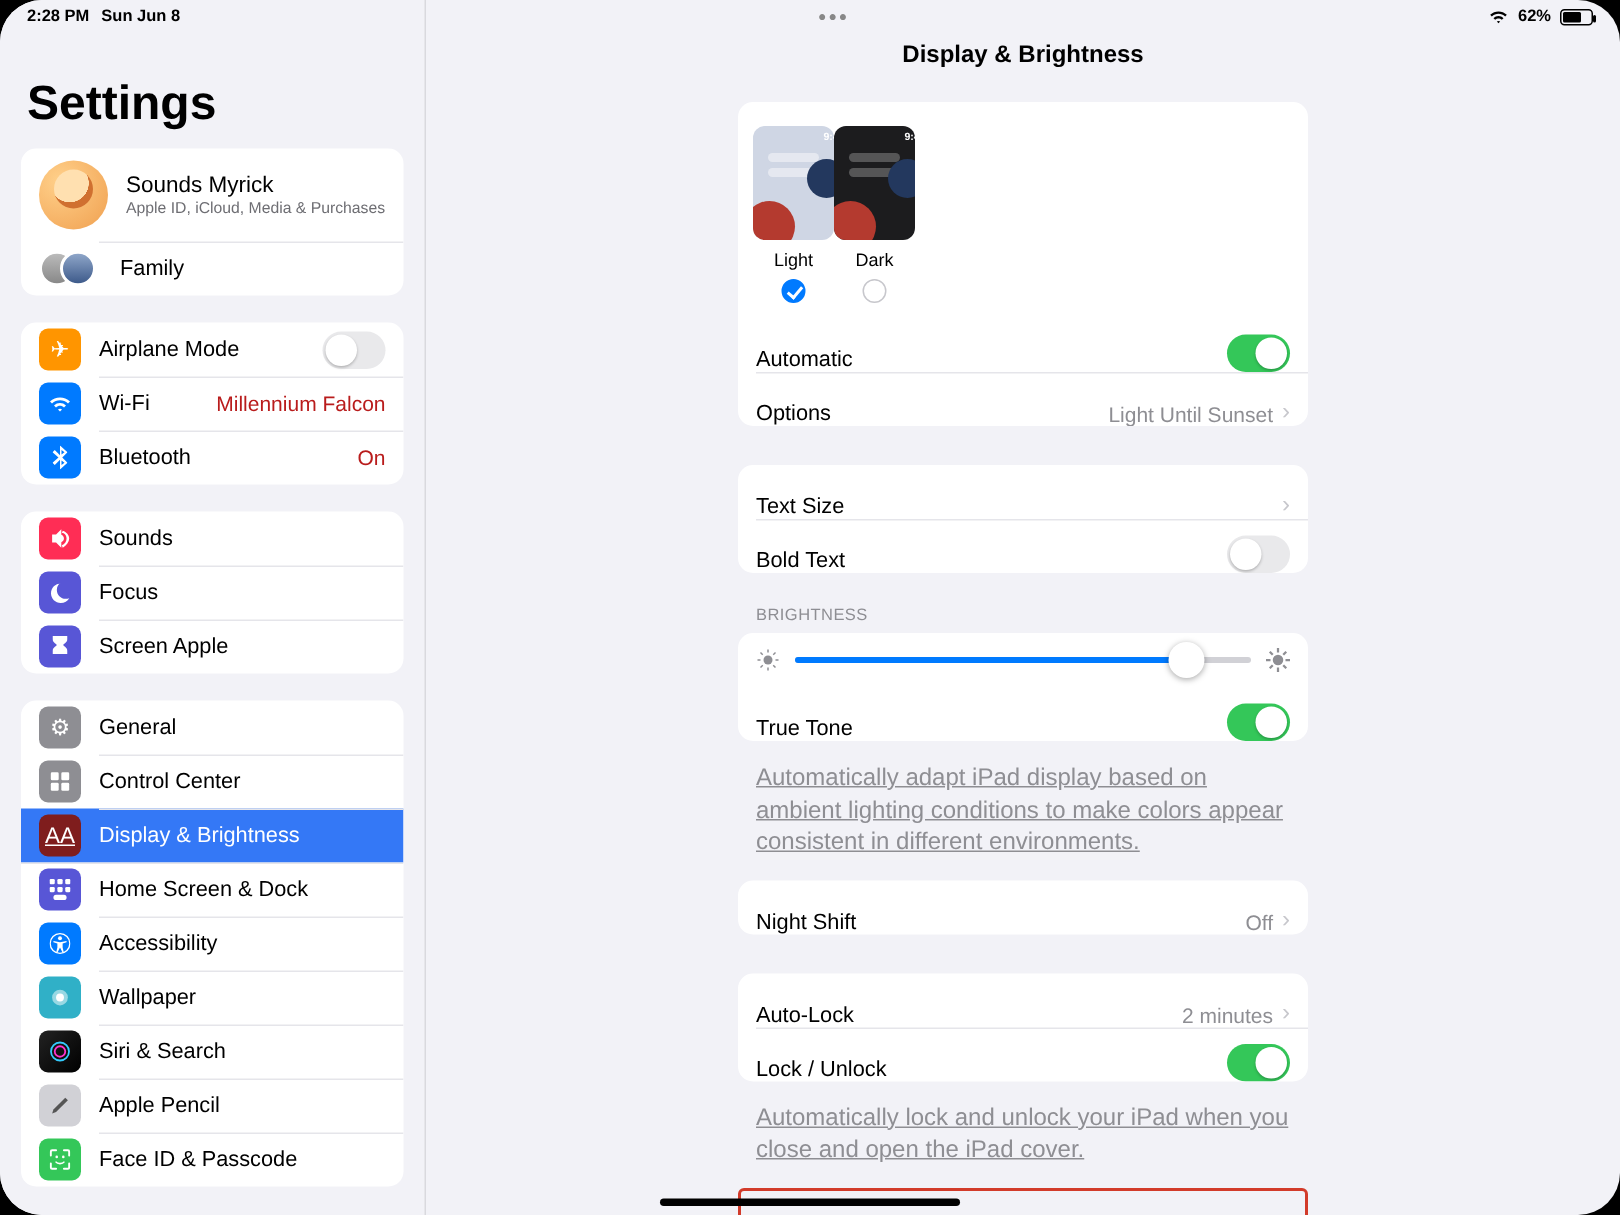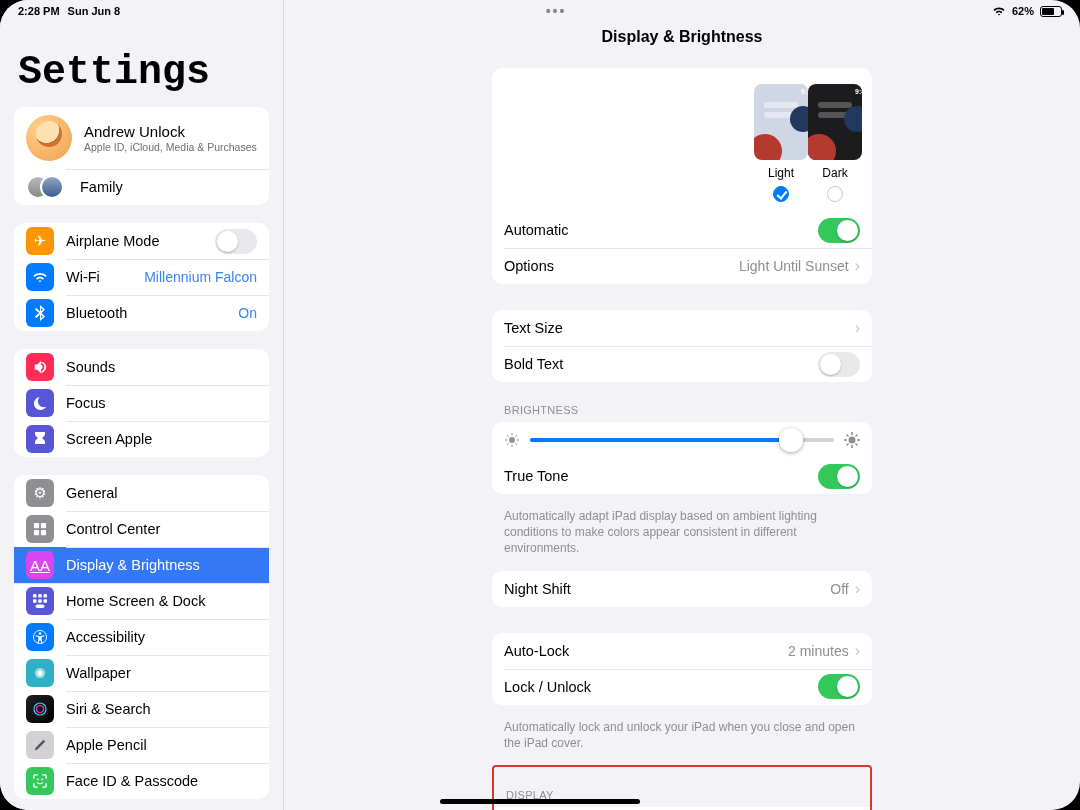--- a/index.html
+++ b/index.html
@@ -32,21 +32,21 @@
   .wifi { width:14px; height:10px; position:relative; }
   .wifi svg { width:14px; height:10px; }
   .main { flex:1; display:flex; margin-top:0px;}
   .sidebar {
     width: 284px; flex:0 0 284px;
     background:#f2f2f7;
     border-right: 1px solid #d9d9de;
     padding: 50px 14px 0 14px;
     overflow-y:auto;
   }
-  .sidebar h1 { font-size: 40px; font-weight: 700; margin-bottom: 12px; padding-left:4px;font-family:Liberation Mono, monospace;}
+  .sidebar h1 { font-size: 32px; font-weight: 700; margin-bottom: 12px; padding-left:4px;}
   .card {
     background:#fff; border-radius:10px;
     margin-bottom: 18px;
     overflow:hidden;
   }
   .row {
     display:flex; align-items:center;
     min-height: 36px; padding: 4px 12px;
     position:relative; cursor:default;
   }
@@ -57,21 +57,21 @@
   .row.selected { background:#3478f6; color:#fff; }
   .row.selected .row-label { color:#fff; }
   .row.selected + .row::before { left:0; }
   .row .icon {
     width:28px; height:28px; border-radius:6px;
     flex:0 0 28px; margin-right: 12px;
     display:flex; align-items:center; justify-content:center;
     font-size:15px; color:#fff;
   }
   .row-label { font-size: 14.5px; flex:1; }
-  .row-value { font-size: 14px; color:#3b82f6; }
+  .row-value { font-size: 14px; color:#b91c1c; }
   .account-row { padding: 8px 12px; }
   .avatar {
     width:46px; height:46px; border-radius:50%;
     background: radial-gradient(circle at 30% 30%, #ffd08a, #f0a050);
     flex:0 0 46px; margin-right:12px; position:relative; overflow:hidden;
   }
   .avatar::after{
     content:""; position:absolute; left:10px; top:6px; width:26px; height:26px; border-radius:50%;
     background: radial-gradient(circle at 40% 35%, #ffe0b0 0 55%, #d07030 56%);
   }
@@ -93,21 +93,21 @@
   .section-label {
     font-size: 11px; color:#8e8e93; text-transform: uppercase;
     padding: 0 12px 6px 12px; letter-spacing: 0.3px;
   }
   .group {
     background:#fff; border-radius:10px; overflow:hidden;
     margin-bottom: 8px;
   }
   .group + .section-label { margin-top: 22px; }
   .crow {
-    display:flex; align-items:center;
+    display:flex; align-items:flex-end;
     min-height: 36px; padding: 0 12px;
     position:relative;
     font-size: 14.5px;
   }
   .crow + .crow::before, .footer-text + .crow::before {
     content:""; position:absolute; top:0; left:12px; right:0;
     height:1px; background:#e5e5ea;
   }
   .crow .label { flex:1; }
   .crow .value { color:#8e8e93; font-size:14px; margin-right:6px; }
@@ -117,24 +117,24 @@
     background:#e9e9eb;
   }
   .toggle.on { background:#34c759; }
   .toggle .knob {
     width:21px; height:21px; border-radius:50%; background:#fff;
     position:absolute; top:2px; left:2px;
     box-shadow: 0 1px 2px rgba(0,0,0,.25);
   }
   .toggle.on .knob { left:auto; right:2px; }
   .footer-text {
-    font-size:12px; color:#8e8e93; padding: 6px 12px 14px 12px; line-height:1.35;
+    font-size:16px; color:#8e8e93; padding: 6px 12px 14px 12px; line-height:1.35;text-decoration:underline;
   }
   .appearance {
-    display:flex; justify-content:flex-end; padding: 16px 10px 10px;
+    display:flex; justify-content:flex-start; padding: 16px 10px 10px;
   }
   .mode { text-align:center; font-size:12px; }
   .screen-preview {
     width:54px; height:76px; border-radius:8px; margin:0 auto 6px;
     position:relative; overflow:hidden;
     background:#cfd6e4;
   }
   .screen-preview.dark { background:#1c1c1e; }
   .screen-preview .time { position:absolute; top:4px; width:100%; text-align:center; font-size:7px; color:#fff; font-weight:600;}
   .screen-preview .blob1 { position:absolute; width:34px;height:34px;border-radius:50%; background:#b43a2f; left:-6px; bottom:-8px;}
@@ -189,21 +189,21 @@
   </div>
 
   <div class="main">
     <div class="sidebar">
       <h1>Settings</h1>
 
       <div class="card">
         <div class="row account-row">
           <div class="avatar"></div>
           <div class="account-text">
-            <div class="account-name">Andrew Unlock</div>
+            <div class="account-name">Sounds Myrick</div>
             <div class="account-sub">Apple ID, iCloud, Media &amp; Purchases</div>
           </div>
         </div>
         <div class="row">
           <div class="family-avatars">
             <div class="fa fa1"></div>
               <div class="fa fa2"></div>
           </div>
           <div class="row-label">Family</div>
         </div>
@@ -274,21 +274,21 @@
             <svg width="14" height="14" viewBox="0 0 16 16">
                 <rect x="1" y="1" width="6" height="6" rx="1" fill="#fff"></rect>
                 <rect x="9" y="1" width="6" height="6" rx="1" fill="#fff"></rect>
                 <rect x="1" y="9" width="6" height="6" rx="1" fill="#fff"></rect>
                 <rect x="9" y="9" width="6" height="6" rx="1" fill="#fff"></rect>
               </svg>
           </div>
           <div class="row-label">Control Center</div>
         </div>
         <div class="row selected">
-          <div class="icon ic-blue" style="background:#d946ef;text-decoration:underline;">AA</div>
+          <div class="icon ic-blue" style="background:#7f1d1d;text-decoration:underline;">AA</div>
           <div class="row-label">Display &amp; Brightness</div>
         </div>
         <div class="row">
           <div class="icon ic-indigo">
             <svg width="14" height="14" viewBox="0 0 16 16">
                 <rect x="0" y="0" width="4" height="4" rx="1" fill="#fff"></rect>
                 <rect x="6" y="0" width="4" height="4" rx="1" fill="#fff"></rect>
                 <rect x="12" y="0" width="4" height="4" rx="1" fill="#fff"></rect>
                 <rect x="0" y="6" width="4" height="4" rx="1" fill="#fff"></rect>
                 <rect x="6" y="6" width="4" height="4" rx="1" fill="#fff"></rect>

